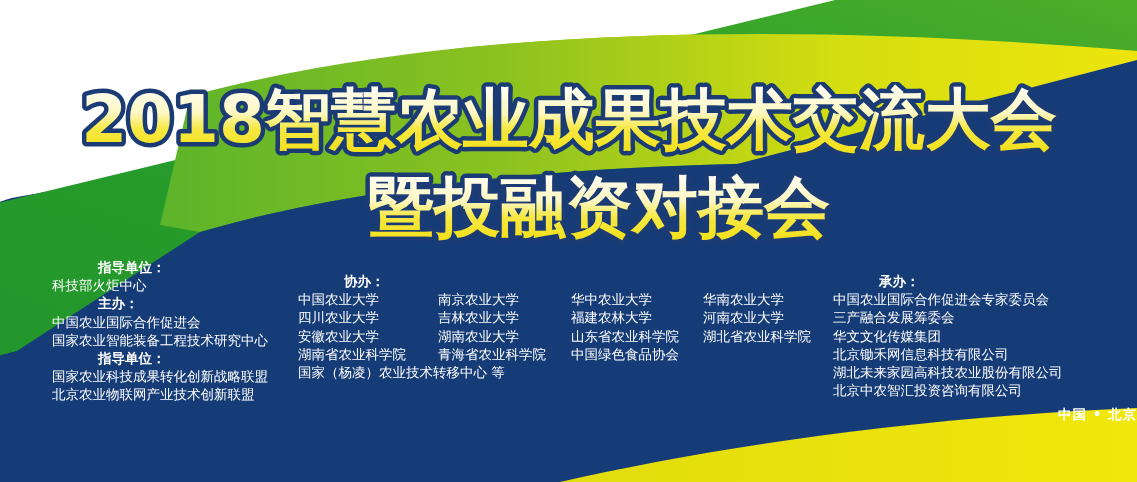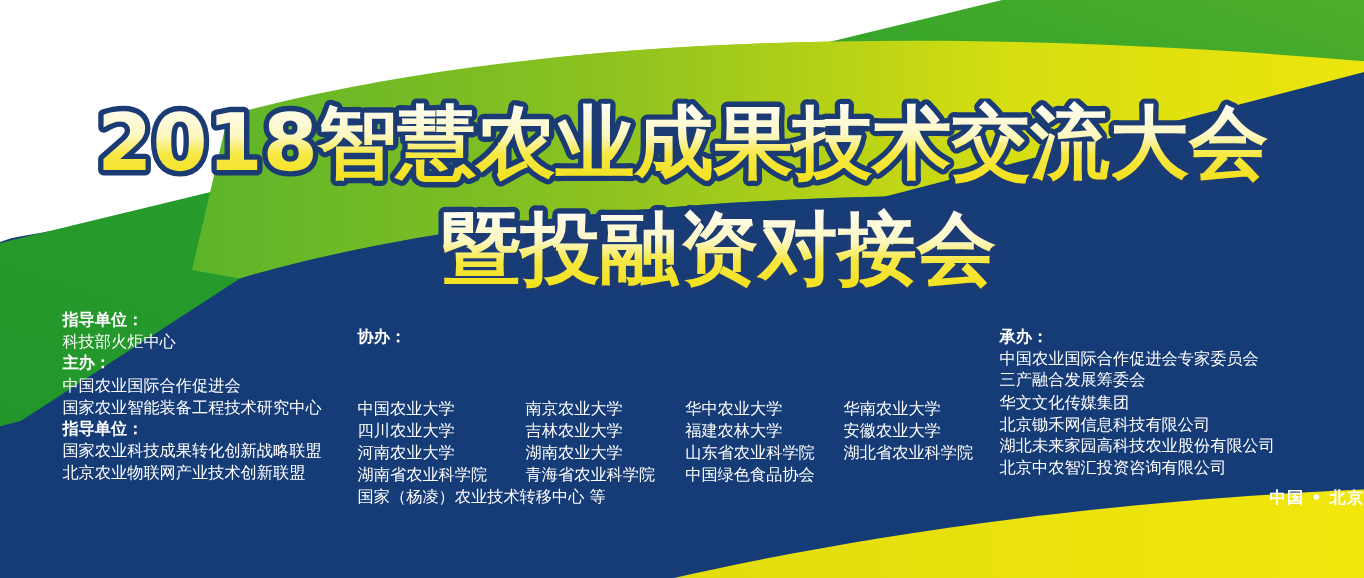--- a/index.html
+++ b/index.html
@@ -28,33 +28,32 @@
   
   .info{
     position:absolute;
     z-index:6;
     color:#ffffff;
     font-family:"DejaVu Sans","Liberation Sans",sans-serif;
     font-size:13.5px;
     line-height:18.2px;
     white-space:nowrap;
   }
-  .info .hd{font-weight:bold;}
+  .info .hd{font-weight:bold;margin-left:46px;}
   .info .ln{font-weight:normal;}
 
   #col-guide{left:52px;top:258px;}
   #col-co   {left:298px;top:272px;}
   #col-host {left:833px;top:272px;}
 
   
   .cogrid{
     display:grid;
     grid-template-columns:140px 133px 132px auto;
     row-gap:0px;
-    margin-top:42px;
   }
   .cogrid .cell{line-height:18.2px;}
   .cospan{grid-column:1 / span 4;line-height:18.2px;}
 
   #place{
     position:absolute;
     left:0;top:406px;width:1137px;
     text-align:right;
     z-index:6;
     color:#ffffff;
@@ -145,22 +144,22 @@
     <div class="cogrid">
       <div class="cell ln">中国农业大学</div>
       <div class="cell ln">南京农业大学</div>
       <div class="cell ln">华中农业大学</div>
 
       <div class="cell ln">华南农业大学</div>
       <div class="cell ln">四川农业大学</div>
       <div class="cell ln">吉林农业大学</div>
       <div class="cell ln">福建农林大学</div>
 
+      <div class="cell ln">河南农业大学</div>
       <div class="cell ln">安徽农业大学</div>
-      <div class="cell ln">河南农业大学</div>
       <div class="cell ln">湖南农业大学</div>
       <div class="cell ln">山东省农业科学院</div>
 
       <div class="cell ln">湖北省农业科学院</div>
       <div class="cell ln">湖南省农业科学院</div>
       <div class="cell ln">青海省农业科学院</div>
       <div class="cell ln">中国绿色食品协会</div>
 
       <div class="cospan ln">国家（杨凌）农业技术转移中心 等</div>
     </div>

